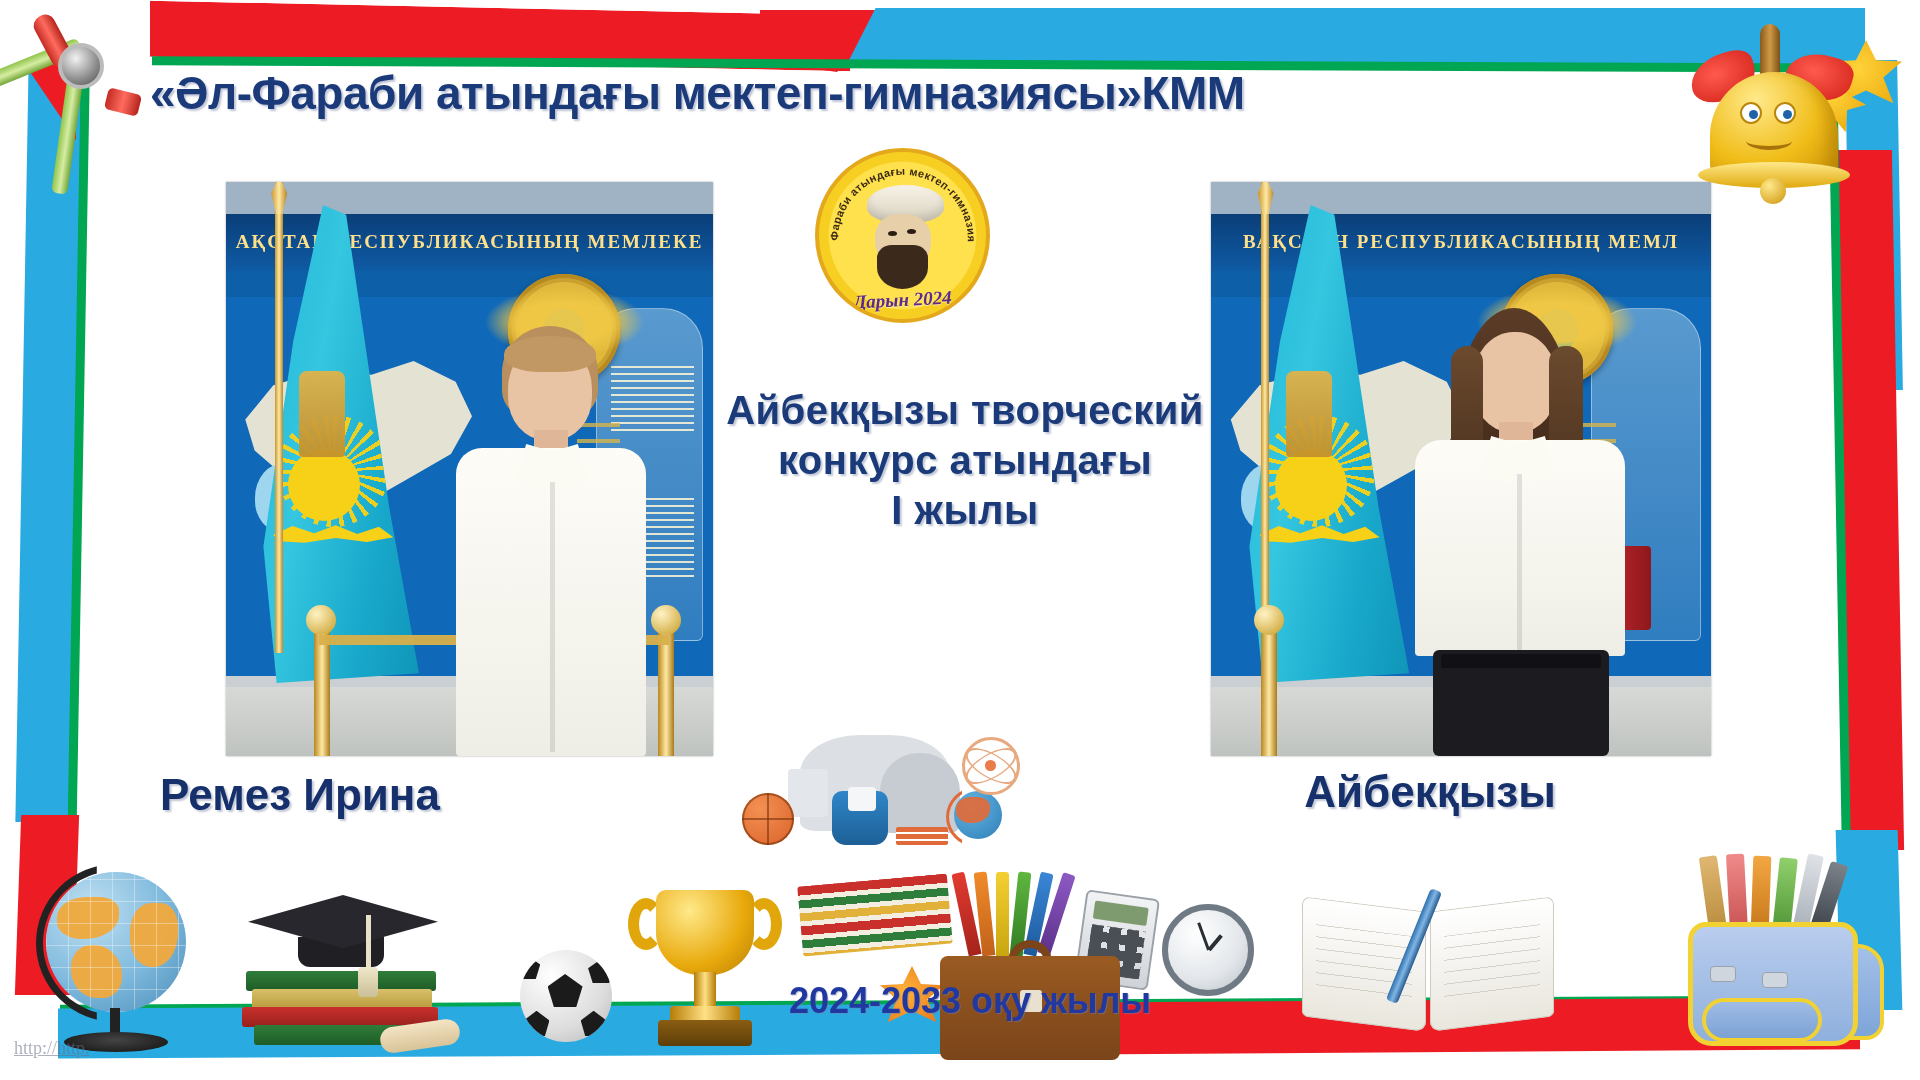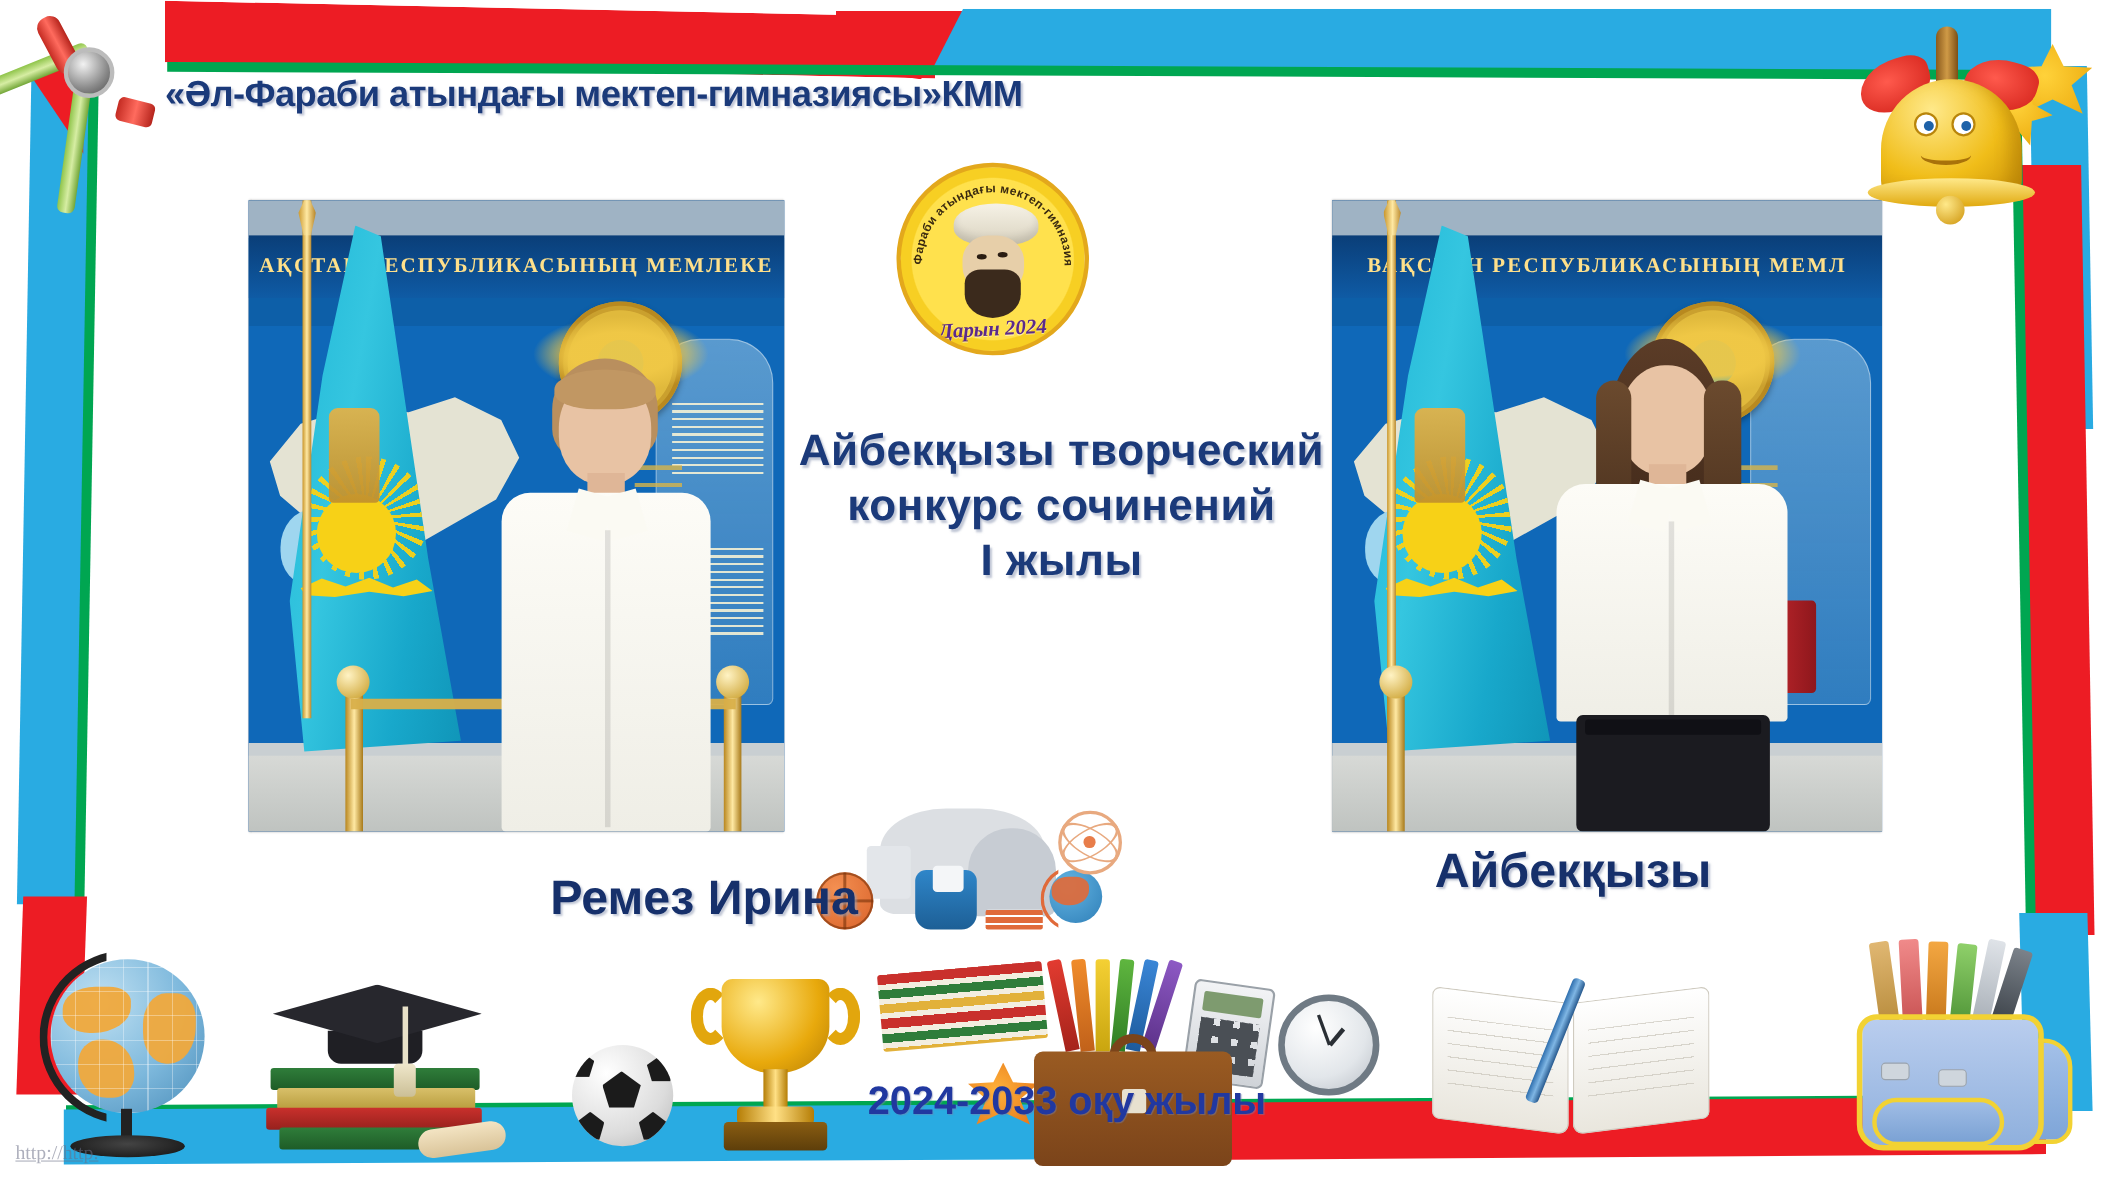--- a/index.html
+++ b/index.html
@@ -108,21 +108,21 @@
     left: 980px; top: 1000px; width: 140px; height: 56px;
     background: #ffffff;
     clip-path: polygon(0 0, 100% 0, 45% 100%, 0 100%);
   }
 
   
   .title {
     position: absolute;
     left: 150px; top: 66px;
     width: 1320px;
-    font-size: 33px;
+    font-size: 46px;
     font-weight: bold;
     color: #1b3a7a;
     letter-spacing: -0.5px;
     white-space: nowrap;
     text-shadow: 2px 2px 2px rgba(140,150,180,.55);
     z-index: 40;
   }
 
   
   .photo {
@@ -350,22 +350,22 @@
     line-height: 1.25;
     letter-spacing: 0.5px;
     text-shadow: 2px 2px 2px rgba(150,160,185,.6);
     z-index: 30;
   }
   .center-caption div { white-space: nowrap; }
 
   
   .name-left {
     position: absolute;
-    left: 160px; top: 792px; width: 620px;
-    text-align: right;
+    left: 160px; top: 770px; width: 620px;
+    text-align: left;
     font-size: 44px; font-weight: bold; color: #16306b;
     text-shadow: 2px 2px 2px rgba(150,160,185,.6);
     z-index: 32;
   }
   .name-right {
     position: absolute;
     left: 1080px; top: 765px; width: 700px;
     text-align: center;
     font-size: 44px; font-weight: bold; color: #16306b;
     line-height: 1.22;
@@ -881,21 +881,21 @@
         <div class="bf-eye" style="left:22%; top:30%;"></div>
         <div class="bf-eye" style="left:56%; top:28%;"></div>
       </div>
       <div class="bf-beard"></div>
     </div>
     <div class="badge-bottom-text">Дарын 2024</div>
   </div>
 
   <div class="center-caption">
     <div>Айбекқызы творческий</div>
-    <div>конкурс сочинений</div>
+    <div>конкурс атындағы</div>
     <div>I жылы</div>
   </div>
 
   <div class="name-left">Ремез Ирина</div>
   <div class="name-right">
     <div>Айбекқызы</div>
   </div>
 
   <div class="art art-compass">
     <div class="cmp-leg"></div>

